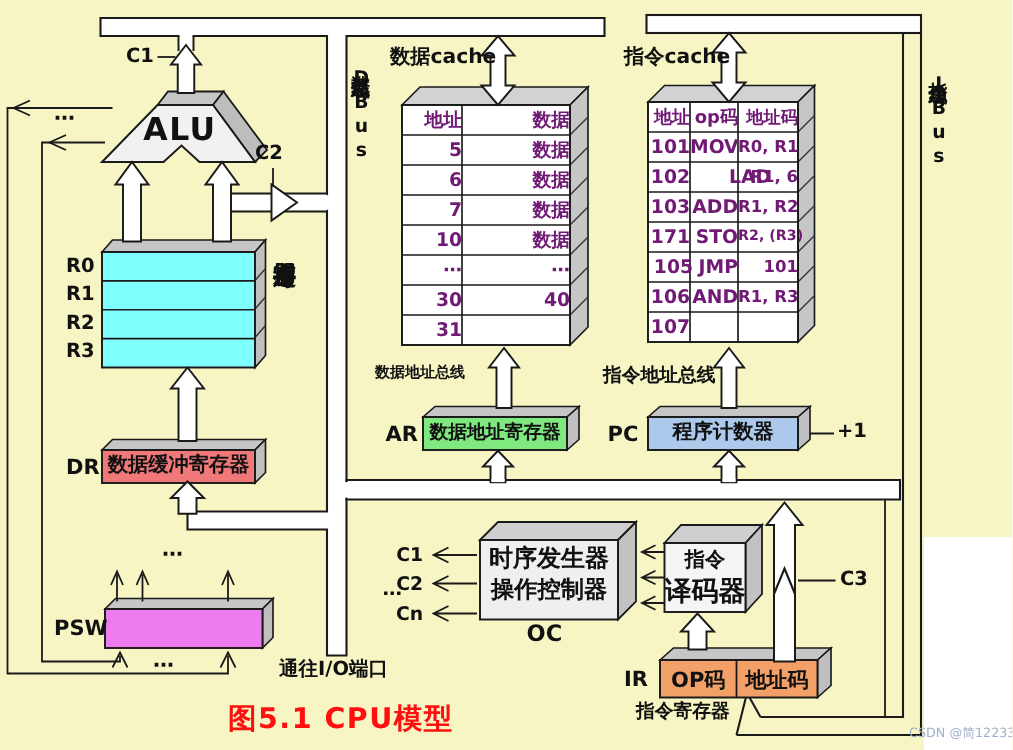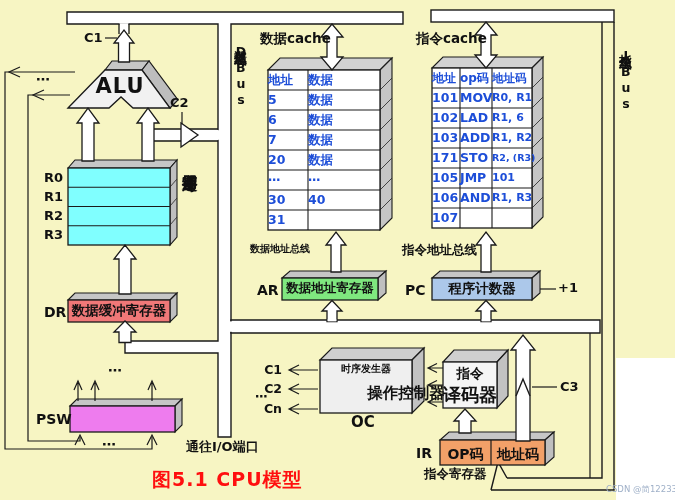--- a/index.html
+++ b/index.html
@@ -4,21 +4,21 @@
 <style>
   html,body{margin:0;padding:0;background:#fff;}
   .canvas{position:relative;width:675px;height:500px;background:#F7F5C3;overflow:hidden;
           font-family:"DejaVu Sans","Liberation Sans",sans-serif;}
   svg{position:absolute;left:0;top:0;}
   .lbl{position:absolute;font-weight:bold;font-size:13px;color:#111;line-height:1.15;
        white-space:nowrap;z-index:3;}
   .ctr{text-align:center;}
   .rgt{text-align:right;}
   .vlabel{writing-mode:vertical-rl;text-orientation:upright;letter-spacing:1px;}
-  .cell{position:absolute;font-weight:bold;font-size:12.5px;color:#1d4ed8;text-align:left;
+  .cell{position:absolute;font-weight:bold;font-size:12.5px;color:#701a75;text-align:right;
         line-height:20px;z-index:3;white-space:nowrap;}
   .figcap{color:#FF0F0F;font-size:19px;letter-spacing:1px;}
   .wm{color:#9FB0C8;font-weight:normal;font-size:8.5px;}
 </style>
 </head>
 <body>
 
 <div class="canvas">
 
 <svg width="675" height="500" viewBox="0 0 675 500">
@@ -170,22 +170,22 @@
 <div class="lbl" style="left:102px;top:436px;width:30px;font-size:14px;">⋯</div>
 
 <div class="lbl" style="left:257px;top:282px;width:24px;font-size:14px;">AR</div>
 <div class="lbl ctr" style="left:282px;top:281px;width:96px;font-size:12.5px;">数据地址寄存器</div>
 <div class="lbl" style="left:405px;top:282px;width:26px;font-size:14px;">PC</div>
 <div class="lbl ctr" style="left:432px;top:281px;width:100px;font-size:13.5px;">程序计数器</div>
 
 <div class="lbl" style="left:250px;top:243px;width:80px;font-size:10px;">数据地址总线</div>
 <div class="lbl" style="left:402px;top:243px;width:80px;font-size:12.5px;">指令地址总线</div>
 
-<div class="lbl ctr" style="left:322px;top:363px;width:88px;font-size:10px;">时序发生器</div>
-<div class="lbl ctr" style="left:322px;top:385px;width:88px;font-size:15.5px;padding-left:40px;">操作控制器</div>
+<div class="lbl ctr" style="left:322px;top:363px;width:88px;font-size:16px;">时序发生器</div>
+<div class="lbl ctr" style="left:322px;top:385px;width:88px;font-size:15.5px;">操作控制器</div>
 <div class="lbl" style="left:351px;top:414px;width:30px;font-size:15px;">OC</div>
 <div class="lbl rgt" style="left:256px;top:363px;width:26px;font-size:12.5px;">C1</div>
 <div class="lbl rgt" style="left:256px;top:382px;width:26px;font-size:12.5px;">C2</div>
 <div class="lbl rgt" style="left:242px;top:390px;width:26px;font-size:13px;">⋯</div>
 <div class="lbl rgt" style="left:256px;top:402px;width:26px;font-size:12.5px;">Cn</div>
 
 <div class="lbl ctr" style="left:443px;top:366px;width:54px;font-size:13.5px;">指令</div>
 <div class="lbl ctr" style="left:443px;top:385px;width:42px;font-size:18px;">译码器</div>
 
 <div class="lbl" style="left:416px;top:445px;width:22px;font-size:14px;">IR</div>
@@ -198,21 +198,21 @@
 <div class="lbl wm" style="left:606px;top:485px;width:70px;">CSDN @简122333</div>
 
 <div class="cell" style="left:268px;top:70px;width:40px;">地址</div>
 <div class="cell" style="left:308px;top:70px;width:72px;">数据</div>
 <div class="cell" style="left:268px;top:90px;width:40px;">5</div>
 <div class="cell" style="left:308px;top:90px;width:72px;">数据</div>
 <div class="cell" style="left:268px;top:110px;width:40px;">6</div>
 <div class="cell" style="left:308px;top:110px;width:72px;">数据</div>
 <div class="cell" style="left:268px;top:130px;width:40px;">7</div>
 <div class="cell" style="left:308px;top:130px;width:72px;">数据</div>
-<div class="cell" style="left:268px;top:150px;width:40px;">20</div>
+<div class="cell" style="left:268px;top:150px;width:40px;">10</div>
 <div class="cell" style="left:308px;top:150px;width:72px;">数据</div>
 <div class="cell" style="left:268px;top:170px;width:40px;">⋯</div>
 <div class="cell" style="left:308px;top:170px;width:72px;">⋯</div>
 <div class="cell" style="left:268px;top:190px;width:40px;">30</div>
 <div class="cell" style="left:308px;top:190px;width:72px;">40</div>
 <div class="cell" style="left:268px;top:210px;width:40px;">31</div>
 <div class="cell" style="left:308px;top:210px;width:72px;"></div>
 
 <div class="cell" style="left:432px;top:68px;width:28px;font-size:12px;">地址</div>
 <div class="cell" style="left:460px;top:68px;width:32px;font-size:12px;">op码</div>

